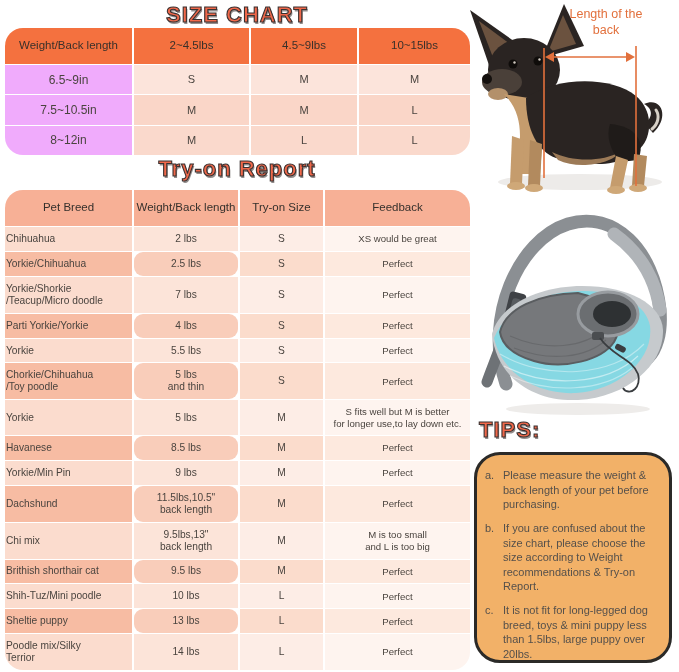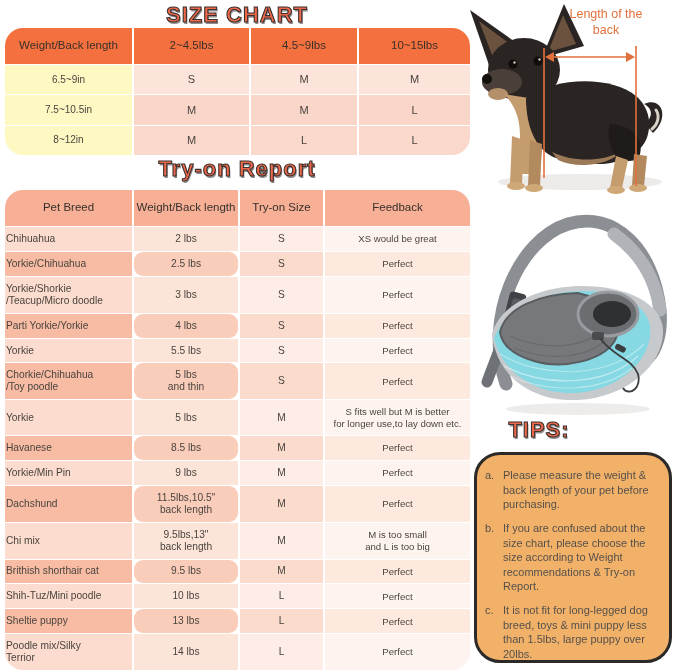--- a/index.html
+++ b/index.html
@@ -8,35 +8,35 @@
 
   
   .bubble-title {
     position: absolute; text-align: center; font-weight: bold;
     font-size: 22px; letter-spacing: 1px; color: #f0684a;
     -webkit-text-stroke: 1.1px #3a3130;
     text-shadow: 1px 1.5px 0 rgba(58,49,48,.55);
   }
   #size-title  { left: 0; top: 2px;   width: 474px; }
   #tryon-title { left: 0; top: 156px; width: 474px; }
-  #tips-title  { left: 479px; top: 417px; width: 120px; text-align: center; }
+  #tips-title  { left: 479px; top: 417px; width: 120px; text-align: left; }
 
   
   .ptable { position: absolute; display: flex; flex-direction: column; gap: 1px;
             border-radius: 18px; overflow: hidden; }
   .prow   { display: grid; flex: 1 1 auto; }
   .pcell  { display: flex; align-items: center; justify-content: center;
             text-align: center; color: #4a443f; white-space: pre-line; line-height: 1.18; }
 
   
   .size-table { left: 5px; top: 28px; width: 465px; height: 127px; }
   .size-table .prow { grid-template-columns: 127px 115px 106px 111px; column-gap: 2px; }
   .size-table .hrow { flex: 0 0 36px; }
   .size-table .hrow .pcell { background: #f4713f; color: #39302a; font-size: 11.5px; }
-  .size-table .label { background: #fef9c3; font-size: 10px; }
+  .size-table .label { background: #f0abfc; font-size: 12px; }
   .size-table .r1 .val { background: #fce4db; font-size: 11px; }
   .size-table .r2 .val { background: #fad6c8; font-size: 11px; }
   .size-table .r3 .val { background: #fad9cc; font-size: 11px; }
 
   
   .tryon-table { left: 5px; top: 190px; width: 465px; height: 480px; }
   .tryon-table .prow { grid-template-columns: 127px 104px 83px 145px; column-gap: 2px; }
   .tryon-table .hrow { flex: 0 0 36px; }
   .tryon-table .hrow .pcell { background: #f7b096; color: #35302c; font-size: 11.5px; }
   .tryon-table .pcell { font-size: 10.2px; }
@@ -120,21 +120,21 @@
     </div>
     <div class="prow to-row dark">
       <div class="pcell c0">Yorkie/Chihuahua</div>
       <div class="pcell c1">2.5 lbs</div>
       <div class="pcell c2">S</div>
       <div class="pcell c3">Perfect</div>
     </div>
     <div class="prow to-row light">
       <div class="pcell c0">Yorkie/Shorkie
 /Teacup/Micro doodle</div>
-      <div class="pcell c1">3 lbs</div>
+      <div class="pcell c1">7 lbs</div>
       <div class="pcell c2">S</div>
       <div class="pcell c3">Perfect</div>
     </div>
     <div class="prow to-row dark">
       <div class="pcell c0">Parti Yorkie/Yorkie</div>
       <div class="pcell c1">4 lbs</div>
       <div class="pcell c2">S</div>
       <div class="pcell c3">Perfect</div>
     </div>
     <div class="prow to-row light">

